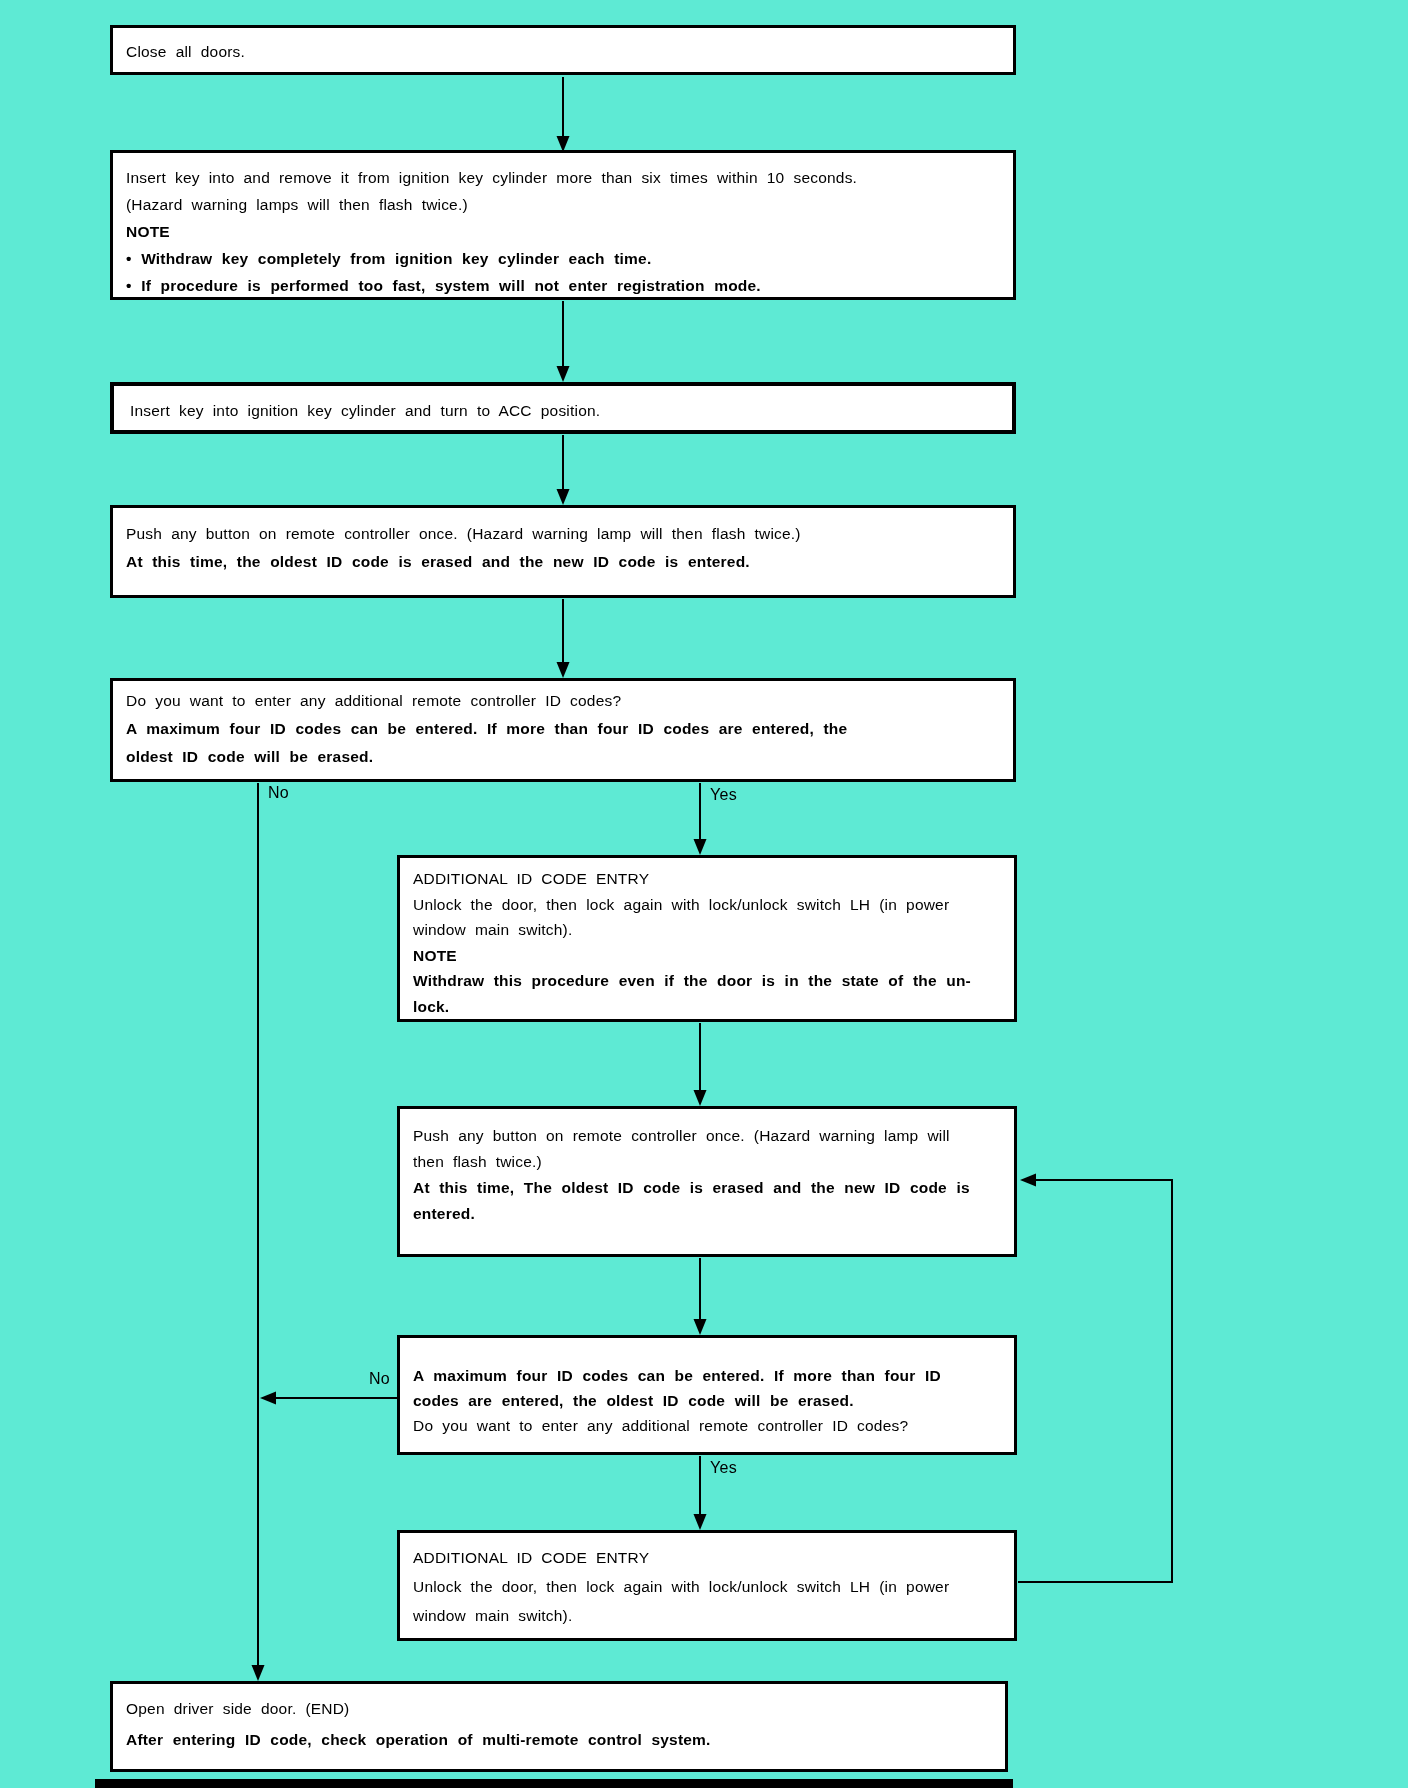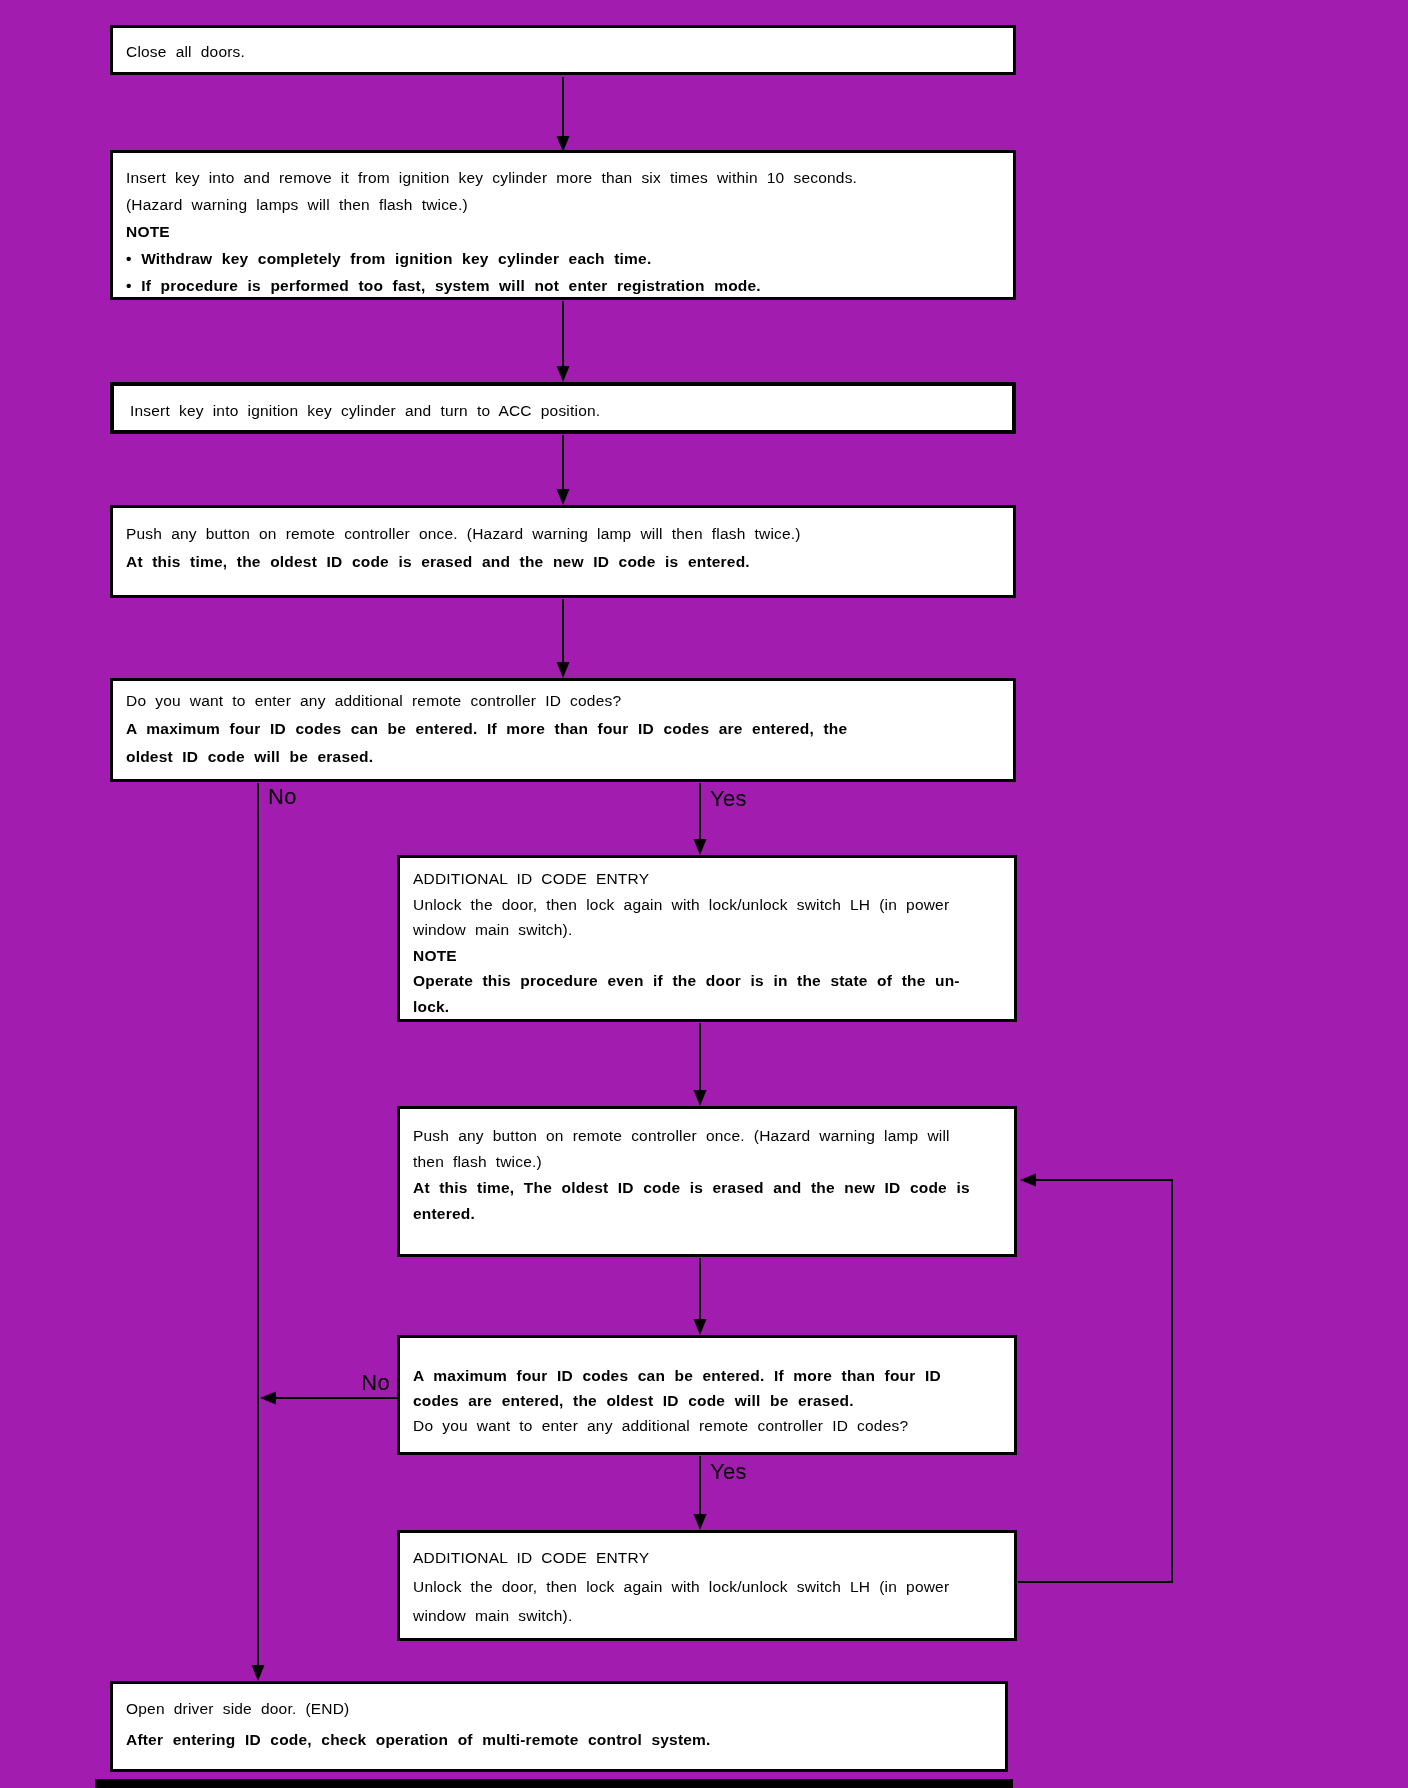--- a/index.html
+++ b/index.html
@@ -1,20 +1,20 @@
 <!DOCTYPE html>
 <html><head>
 <meta charset="utf-8">
 <style>
   html, body { margin: 0; padding: 0; background: #ffffff; }
   #canvas {
     position: relative;
     width: 1408px;
     height: 1788px;
-    background: #a21caf;
+    background: #5eead4;
     font-family: "Liberation Sans", sans-serif;
     color: #000000;
     overflow: hidden;
   }
   .box {
     position: absolute;
     border: 3px solid #000000;
     background: #ffffff;
     box-sizing: border-box;
     padding-left: 13px;
@@ -44,21 +44,21 @@
   .b8  { left:397px; top:1335px; width:620px; height:120px; padding-top:25px; }
   .b8 .ln { line-height:25px; }
   .b9  { left:397px; top:1530px; width:620px; height:111px; padding-top:10px; }
   .b9 .ln { line-height:29px; }
   
   .b10 { left:110px; top:1681px; width:898px; height:91px;  padding-top:9px; }
   .b10 .ln { line-height:31px; }
 
   .edge-label {
     position: absolute;
-    font-size: 22px;
+    font-size: 16px;
     letter-spacing: 0.3px;
   }
   #connectors {
     position: absolute;
     left: 0; top: 0;
     width: 1408px; height: 1788px;
     pointer-events: none;
   }
   #connectors line, #connectors polyline {
     stroke: #000000;
@@ -142,21 +142,21 @@
   </div>
 
   <div class="edge-label" style="left:268px; top:784px;">No</div>
   <div class="edge-label" style="left:710px; top:786px;">Yes</div>
 
   <div class="box b6">
     <div class="ln">ADDITIONAL ID CODE ENTRY</div>
     <div class="ln">Unlock the door, then lock again with lock/unlock switch LH (in power</div>
     <div class="ln">window main switch).</div>
     <div class="ln bold">NOTE</div>
-    <div class="ln bold">Operate this procedure even if the door is in the state of the un-</div>
+    <div class="ln bold">Withdraw this procedure even if the door is in the state of the un-</div>
     <div class="ln bold">lock.</div>
   </div>
 
   <div class="box b7">
     <div class="ln">Push any button on remote controller once. (Hazard warning lamp will</div>
     <div class="ln">then flash twice.)</div>
     <div class="ln bold">At this time, The oldest ID code is erased and the new ID code is</div>
     <div class="ln bold">entered.</div>
   </div>
 

